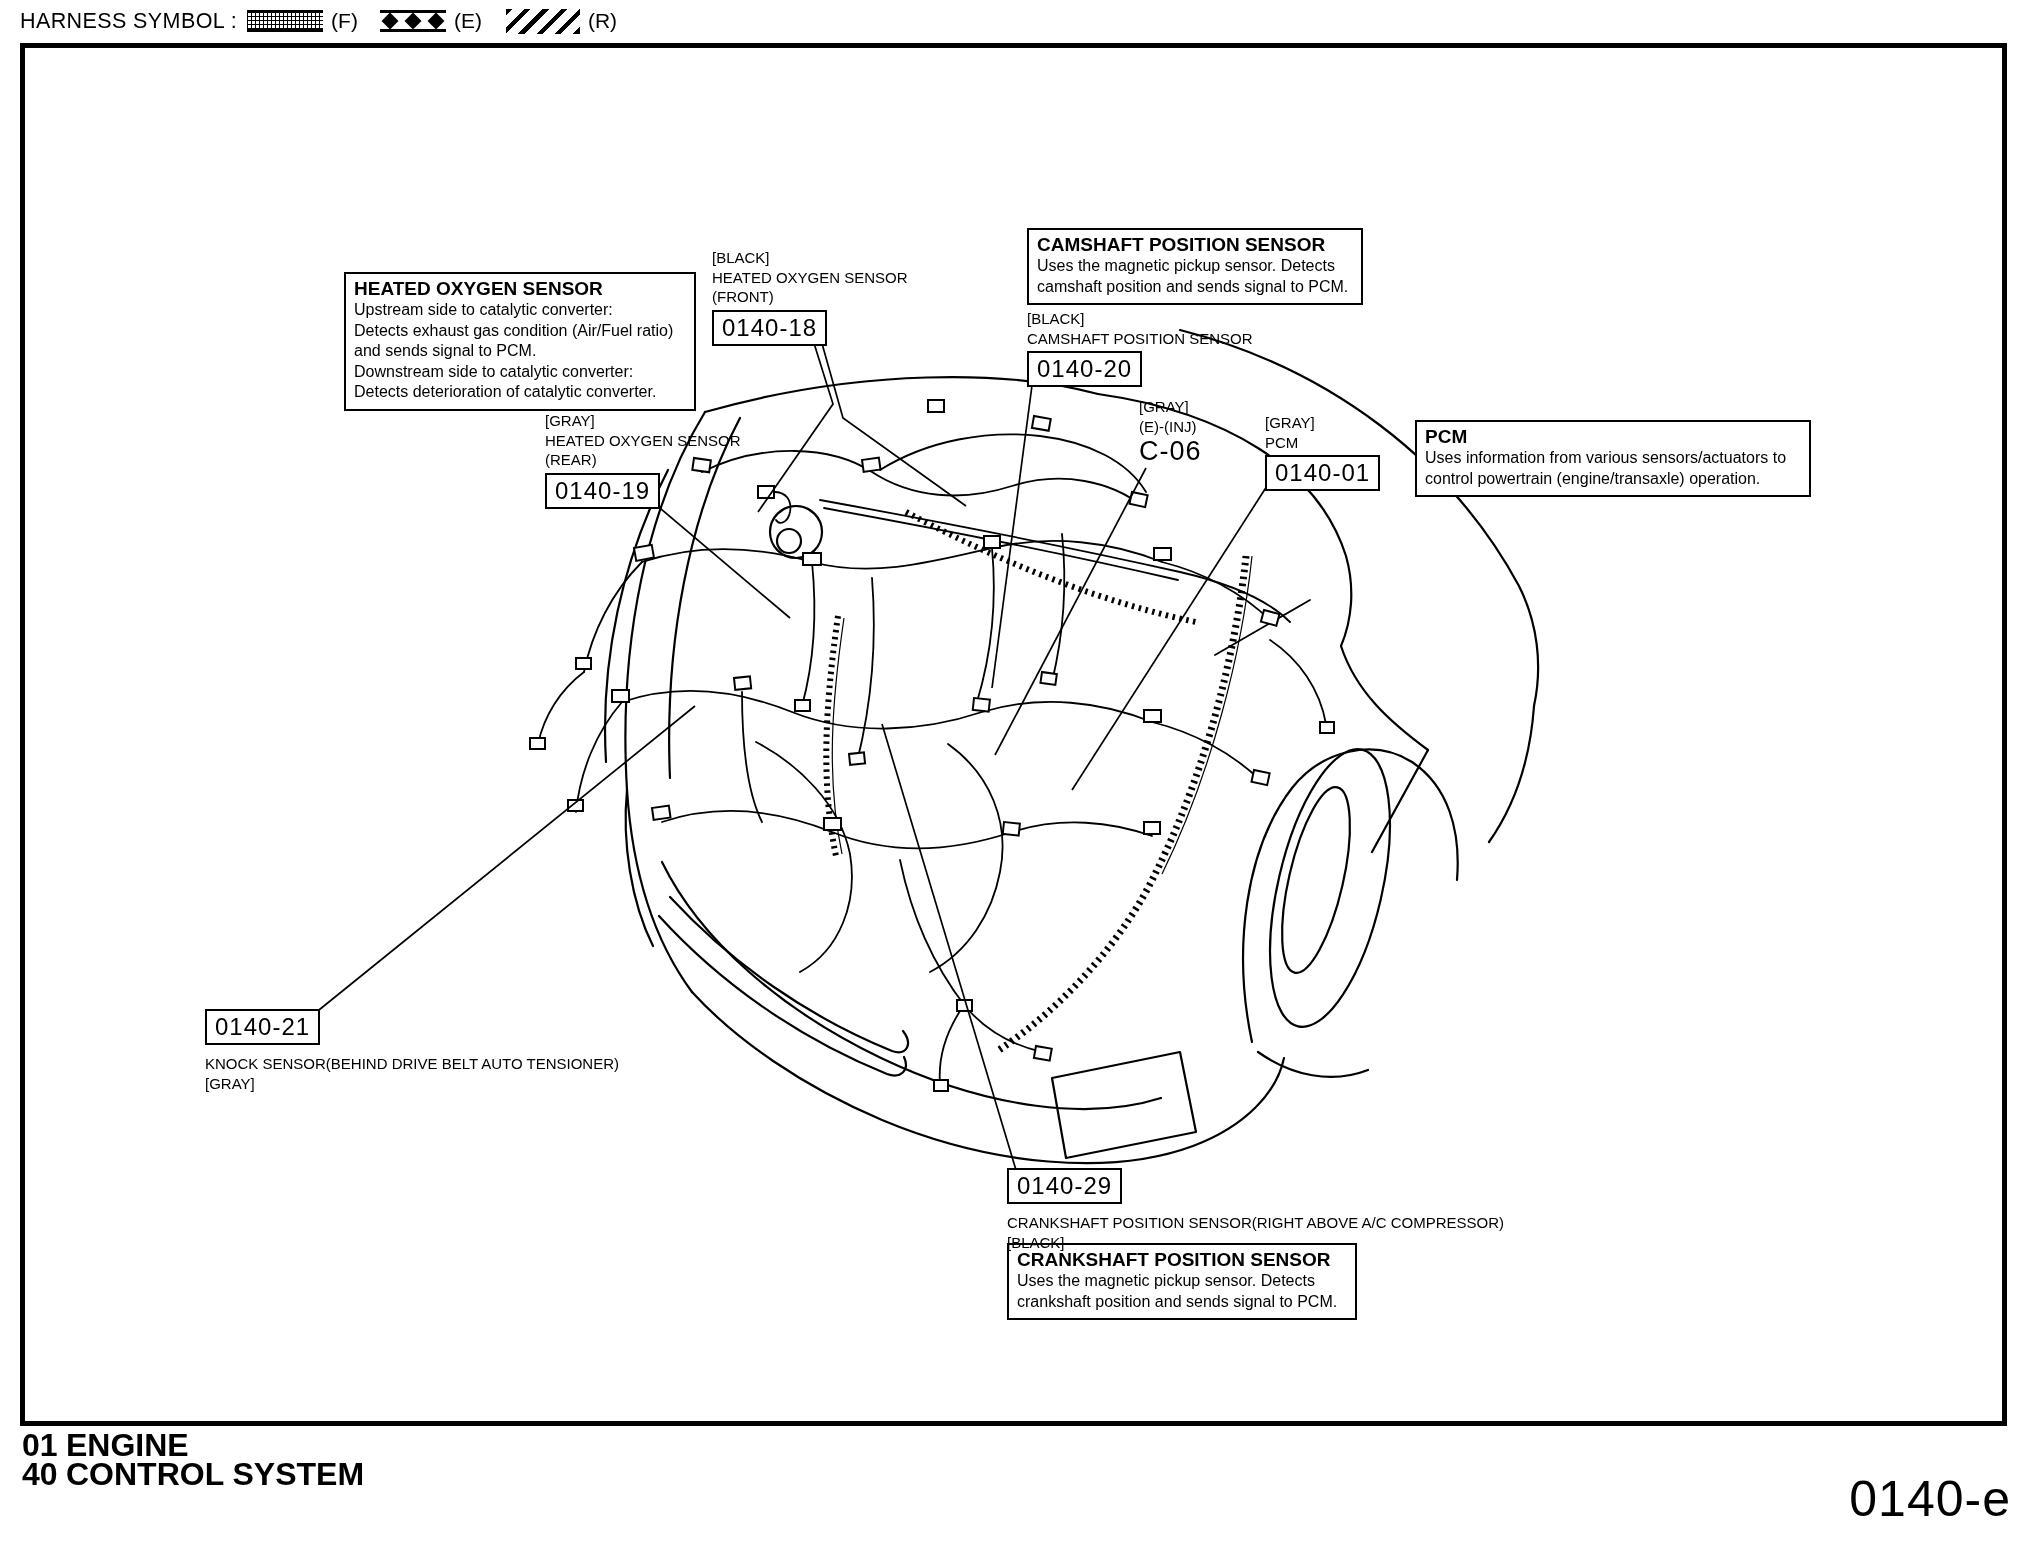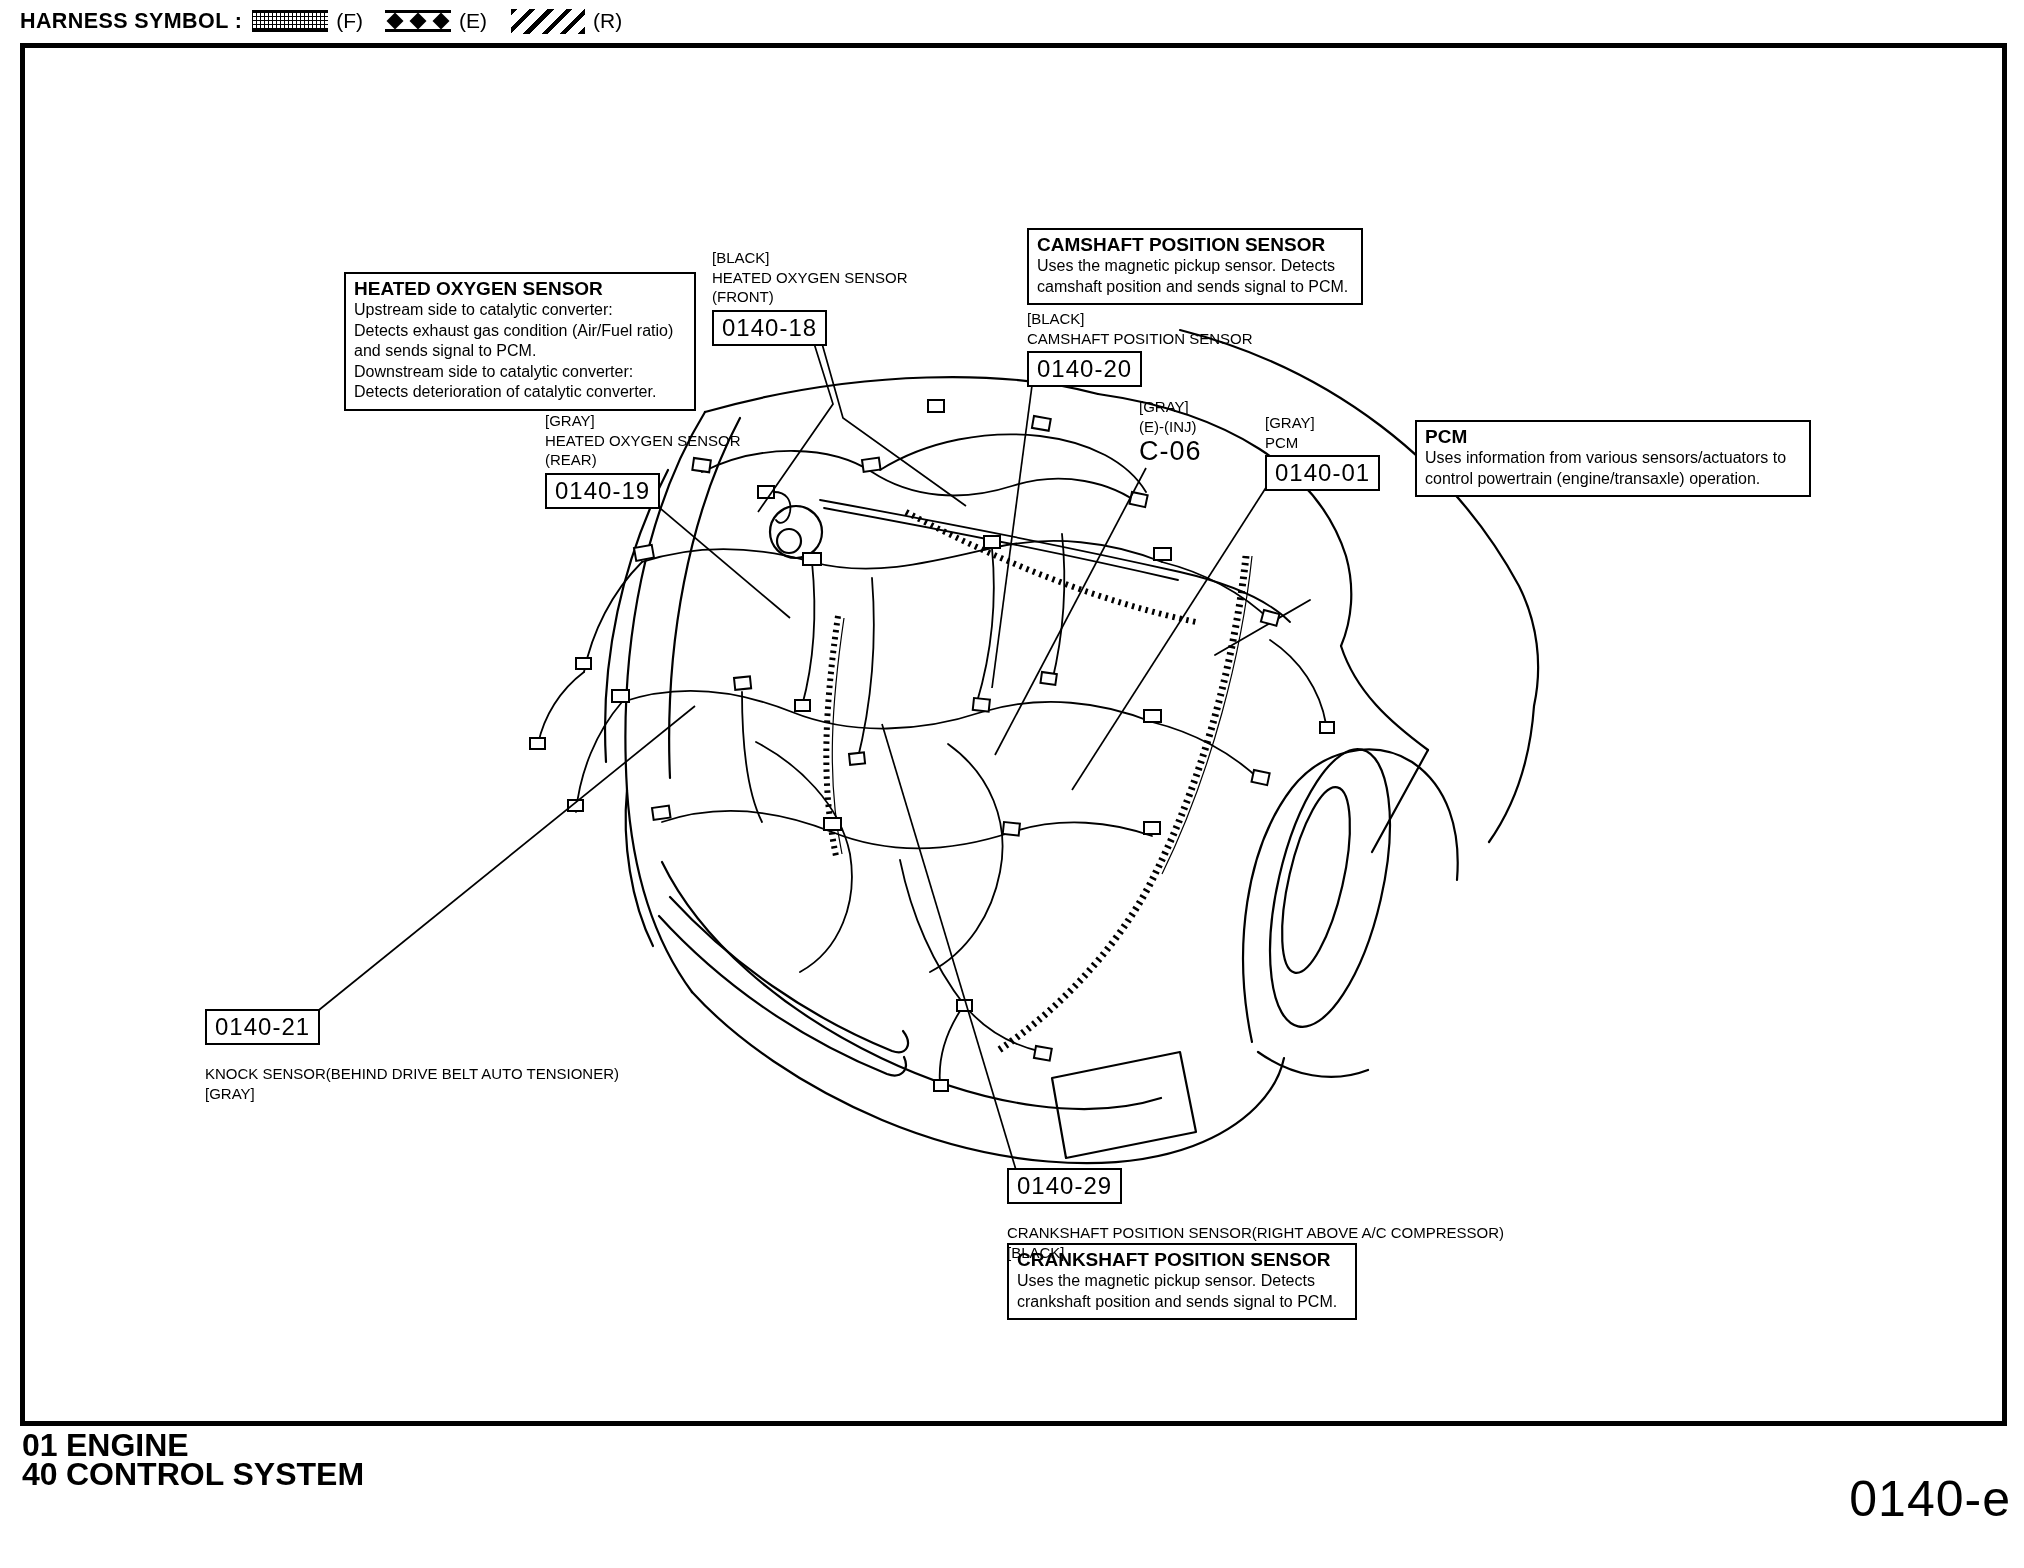--- a/index.html
+++ b/index.html
@@ -2,21 +2,21 @@
 <html><head>
 <meta charset="utf-8">
 <style>
   html,body{margin:0;padding:0;}
   body{
     width:2024px;height:1568px;position:relative;background:#ffffff;
     font-family:"Liberation Sans","DejaVu Sans",sans-serif;color:#000;overflow:hidden;
   }
   
   .header{position:absolute;left:20px;top:2px;height:38px;display:flex;align-items:center;white-space:nowrap;}
-  .h-label{font-size:21.5px;font-weight:bold;letter-spacing:.4px;}
+  .h-label{font-size:21.5px;font-weight:normal;letter-spacing:.4px;}
   .h-letter{font-size:21px;margin-left:8px;}
   .band{display:inline-block;box-sizing:border-box;}
   .band-f{width:76px;height:22px;margin-left:10px;
     border-top:3px solid #000;border-bottom:3px solid #000;
     background:
       repeating-linear-gradient(90deg,#000 0 1px,transparent 1px 4px),
       repeating-linear-gradient(0deg,#000 0 1px,transparent 1px 4px);}
   .band-e{width:66px;height:22px;margin-left:22px;border-top:3.5px solid #000;border-bottom:3.5px solid #000;
     display:flex;align-items:center;justify-content:space-between;padding:0 4px;}
   .dia{width:12px;height:12px;background:#000;transform:rotate(45deg);}
@@ -27,21 +27,21 @@
   .art{position:absolute;left:0;top:0;width:2024px;height:1568px;pointer-events:none;}
   
   .ibox{position:absolute;border:2.5px solid #000;background:#fff;padding:4px 8px 6px;box-sizing:border-box;}
   .ibox-title{font-weight:bold;font-size:19px;line-height:22px;white-space:nowrap;}
   .ibox-line{font-size:16px;line-height:20.5px;white-space:nowrap;}
   
   .clabel{position:absolute;}
   .cl-line{font-size:15px;line-height:19.5px;white-space:nowrap;}
   .refbox{display:inline-block;border:2.5px solid #000;background:#fff;font-size:24px;line-height:30px;
     padding:1px 8px;letter-spacing:1px;margin-top:3px;text-align:right;}
-  .refbox.first{margin-top:0;margin-bottom:19px;}
+  .refbox.first{margin-top:0;margin-bottom:9px;}
   .code{font-size:27px;line-height:31px;letter-spacing:1px;}
   
   .footer-left{position:absolute;left:22px;top:1431px;font-weight:bold;font-size:32px;line-height:29px;white-space:nowrap;}
   .f-num{display:inline-block;width:44px;}
   .page-code{position:absolute;right:13px;top:1431px;font-weight:normal;font-size:50px;line-height:56px;letter-spacing:1px;margin-top:40px;}
 </style>
 </head>
 <body>
 
 <div class="header">

